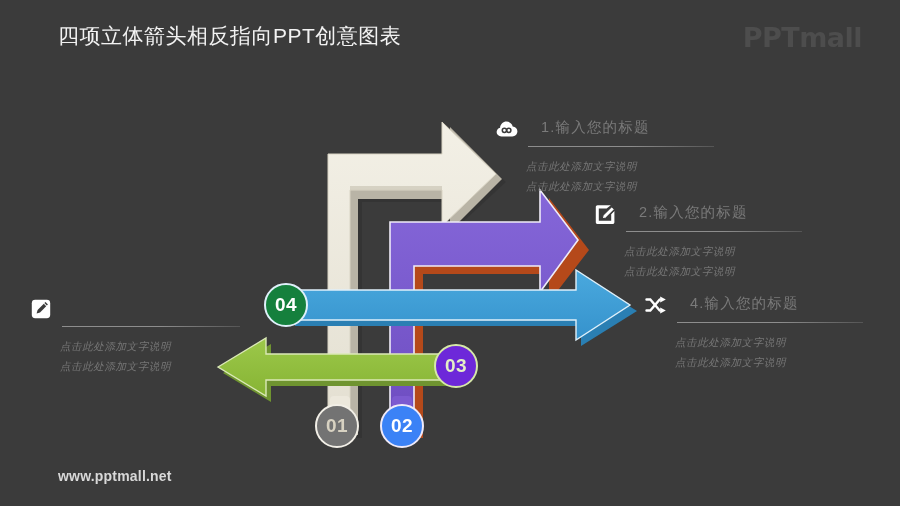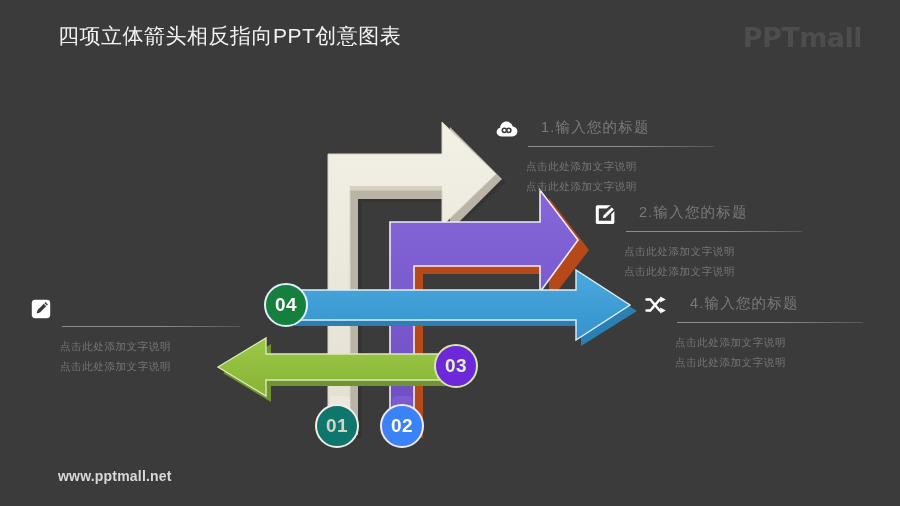--- a/index.html
+++ b/index.html
@@ -65,21 +65,21 @@
     background: linear-gradient(to right, #8d8d8d 0%, #8d8d8d 55%, #555 100%);
   }
   .txtblock .body { margin-top: 9px; }
   .txtblock .body p {
     font-size: 10.5px;
     color: #767676;
     line-height: 20px;
     letter-spacing: 0.6px;
     white-space: nowrap;
   }
-  .txtblock.indent .body { padding-left: 30px; }
+  .txtblock.indent .body { padding-left: 30px; font-style: italic; }
 
   #block1 { left: 496px; top: 118px; width: 220px; }
   #block1 .rule { margin-left: 32px; width: 186px; }
   #block2 { left: 594px; top: 203px; width: 214px; }
   #block2 .rule { margin-left: 32px; width: 176px; }
   #block3 { left: 30px;  top: 298px; width: 218px; }
   #block3 .rule { margin-left: 32px; width: 178px; }
   #block4 { left: 645px; top: 294px; width: 225px; }
   #block4 .rule { margin-left: 32px; width: 186px; }
 
@@ -91,21 +91,21 @@
     position: absolute;
     width: 44px; height: 44px;
     border-radius: 50%;
     display: flex; align-items: center; justify-content: center;
     font-size: 19px; font-weight: 700;
     color: #ffffff;
     border: 2px solid rgba(255,255,255,0.75);
     letter-spacing: 0.5px;
     z-index: 6;
   }
-  #badge01 { left: 315px; top: 404px; background: #0f766e; color: #d8d2c2; border-color: #f2efe7; }
+  #badge01 { left: 315px; top: 404px; background: #737373; color: #d8d2c2; border-color: #f2efe7; }
   #badge02 { left: 380px; top: 404px; background: #3b82f6; border-color: #efeaf9; }
   #badge03 { left: 434px; top: 344px; background: #6d28d9; color: #e4f0c6; border-color: #d6e8a8; }
   #badge04 { left: 264px; top: 283px; background: #15803d; border-color: #dff0fa; }
 </style>
 </head>
 <body>
 
 <div class="slide">
 
   <div class="slide-title">四项立体箭头相反指向PPT创意图表</div>

